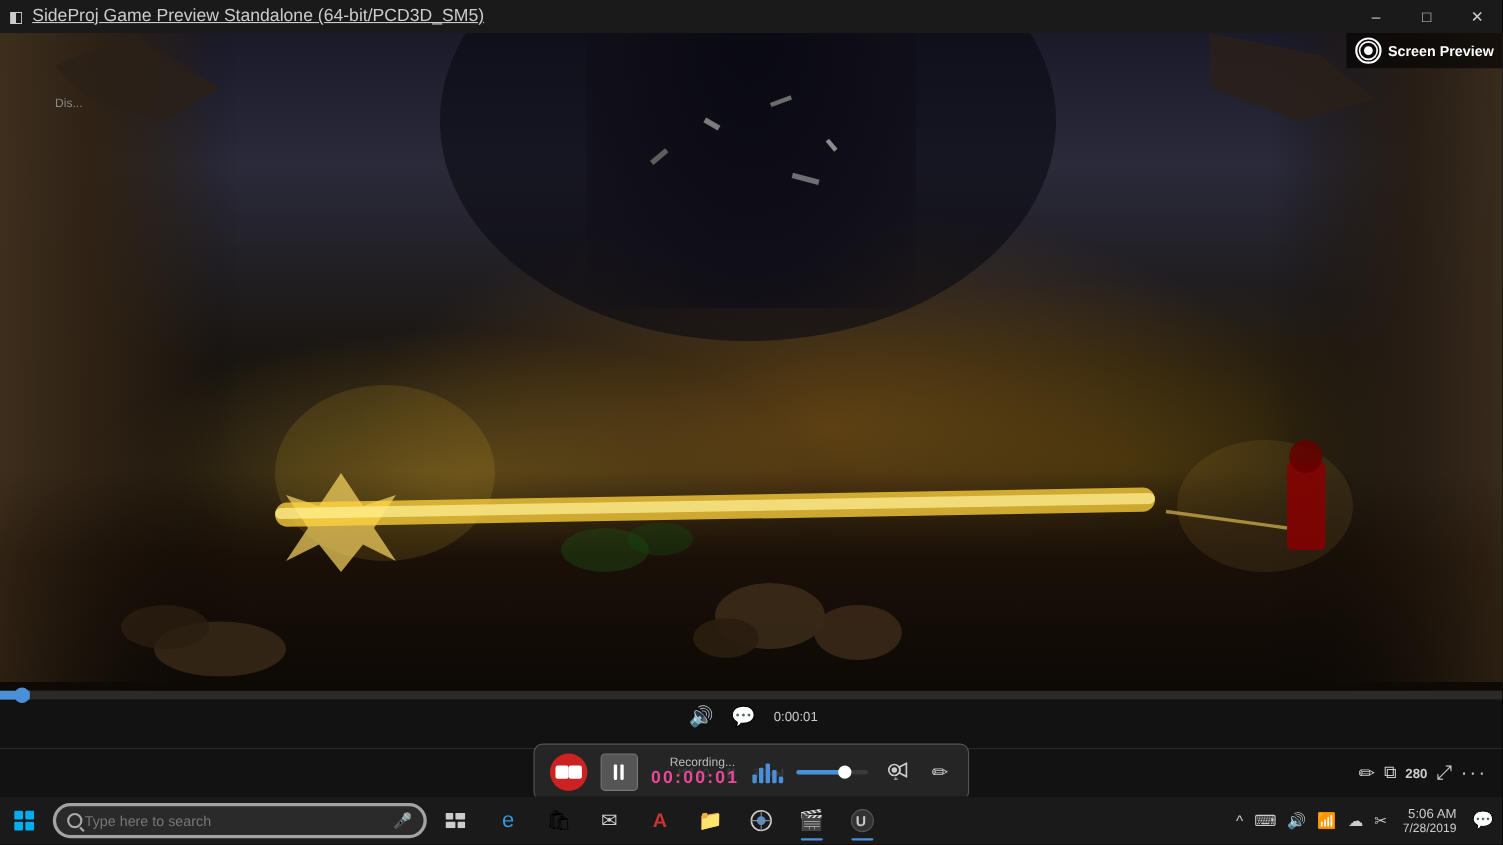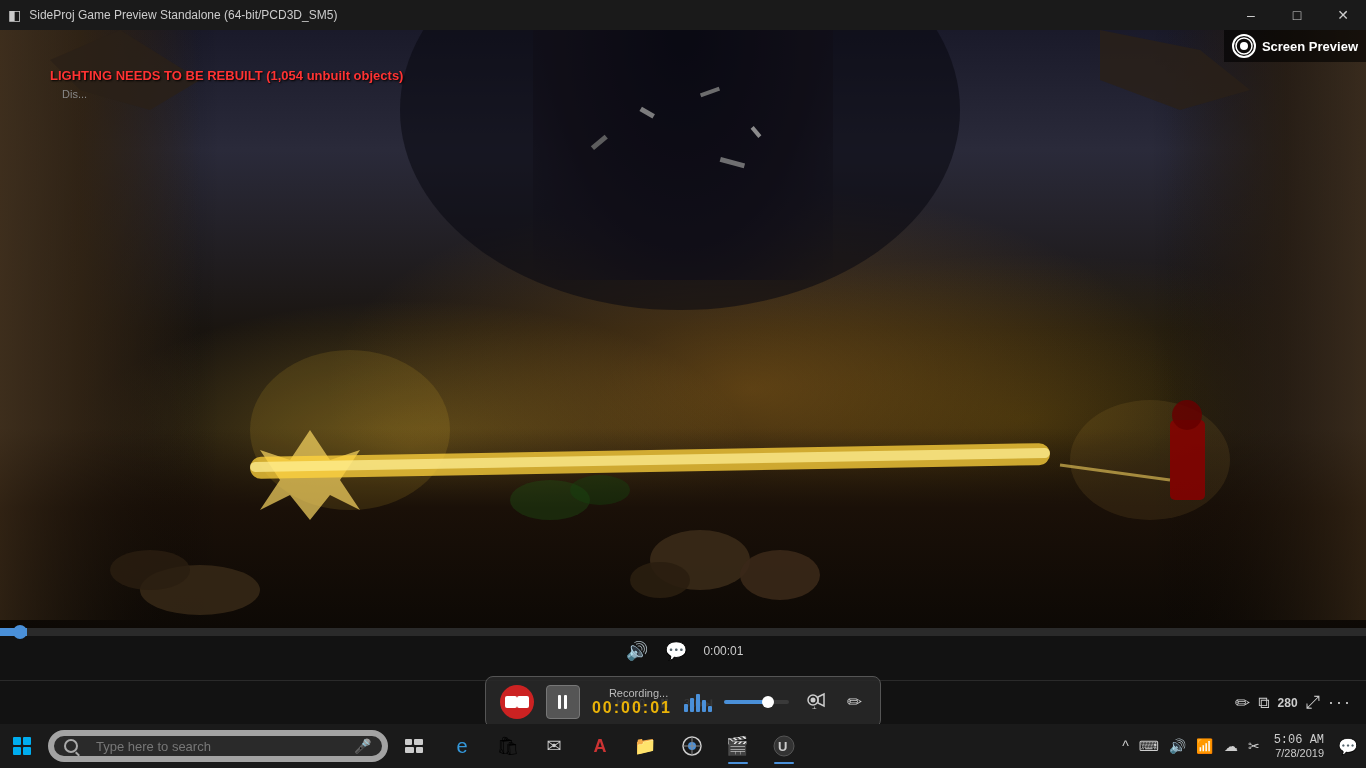--- a/index.html
+++ b/index.html
@@ -30,21 +30,22 @@
       align-items: center;
       padding-left: 8px;
     }
     #title-bar-icon {
       color: #ccc;
       font-size: 14px;
       margin-right: 8px;
     }
     #title-bar-title {
       color: #ccc;
-      font-size: 12px;
+      font-size: 16px;
+      text-decoration: underline;
     }
     #title-bar-controls {
       display: flex;
       align-items: center;
     }
     .title-btn {
       width: 46px;
       height: 30px;
       display: flex;
       align-items: center;
@@ -159,21 +160,21 @@
       font-size: 13px;
       font-weight: bold;
       text-shadow: 1px 1px 2px #000;
       z-index: 50;
     }
 
     
     #disconnect-label {
       position: absolute;
       top: 58px;
-      left: 62px;
+      left: 50px;
       color: #888;
       font-size: 11px;
       z-index: 50;
     }
 
     
     #controls-bar {
       position: absolute;
       bottom: 44px;
       left: 0;
@@ -526,21 +527,20 @@
           <stop offset="0%" stop-color="#3a2a18"></stop>
           <stop offset="100%" stop-color="transparent"></stop>
         </linearGradient>
         <linearGradient id="stoneRight" x1="1" y1="0" x2="0" y2="0">
           <stop offset="0%" stop-color="#3a2a18"></stop>
           <stop offset="100%" stop-color="transparent"></stop>
         </linearGradient>
       </defs>
     </svg>
 
-    <div id="lighting-warning">LIGHTING NEEDS TO BE REBUILT (1,054 unbuilt objects)</div>
 
     <div id="disconnect-label">Dis...</div>
   </div>
 </div>
 
 <div id="progress-row" style="position: absolute; bottom: 132px; left: 0px; width: 100%; height: 8px; background: rgb(42, 42, 42); z-index: 102; cursor: pointer;">
   <div id="progress-fill" style="height:100%;width:2%;background:#4a90d9;"></div>
   <div id="progress-thumb" style="width:14px;height:14px;background:#4a90d9;border-radius:50%;position:absolute;top:-3px;left:1.5%;transform:translateX(-50%);"></div>
 </div>
 
@@ -559,21 +559,21 @@
         <span style="width:12px;height:12px;background:#fff;border-radius:2px;display:block;"></span>
       </button>
 
       <button style="width:34px;height:34px;background:#555;border:1px solid #777;border-radius:4px;cursor:pointer;display:flex;align-items:center;justify-content:center;gap:3px;">
         <span style="width:3px;height:14px;background:#fff;border-radius:1px;display:block;"></span>
         <span style="width:3px;height:14px;background:#fff;border-radius:1px;display:block;"></span>
       </button>
 
       <div id="recording-info">
         <span id="recording-label" style="color:#bbb;font-size:11px;margin-left:17px;">Recording...</span>
-        <span id="recording-time" style="color:#eab308;font-size:16px;font-weight:bold;letter-spacing:2px;">00:00:01</span>
+        <span id="recording-time" style="color:#ec4899;font-size:16px;font-weight:bold;letter-spacing:2px;">00:00:01</span>
       </div>
 
       <div id="volume-bars" style="display:flex;align-items:flex-end;gap:2px;height:20px;">
         <div class="vol-bar" style="width:4px;height:8px;background:#4a90d9;border-radius:1px;"></div>
         <div class="vol-bar" style="width:4px;height:14px;background:#4a90d9;border-radius:1px;"></div>
         <div class="vol-bar" style="width:4px;height:18px;background:#4a90d9;border-radius:1px;"></div>
         <div class="vol-bar" style="width:4px;height:12px;background:#4a90d9;border-radius:1px;"></div>
         <div class="vol-bar" style="width:4px;height:6px;background:#4a90d9;border-radius:1px;"></div>
       </div>
 
@@ -629,21 +629,21 @@
 
   <button id="taskbar-start" style="width:44px;height:44px;display:flex;align-items:center;justify-content:center;background:transparent;border:none;cursor:pointer;">
     <div class="windows-logo">
       <div></div>
         <div></div>
         <div></div>
         <div></div>
     </div>
   </button>
 
-  <div id="taskbar-search" style="flex:0 0 340px;height:32px;background:#2a2a2a;border:6px solid #a3a3a3;border-radius:20px;display:flex;align-items:center;padding:0 10px;gap:18px;cursor:text;margin-left:4px;">
+  <div id="taskbar-search" style="flex:0 0 340px;height:32px;background:#2a2a2a;border:3px solid #a3a3a3;border-radius:20px;display:flex;align-items:center;padding:0 10px;gap:2px;cursor:text;margin-left:4px;">
     <div id="search-circle" style="width:14px;height:14px;border:2px solid #aaa;border-radius:50%;flex-shrink:0;position:relative;">
       <div style="position:absolute;bottom:-4px;right:-4px;width:5px;height:2px;background:#aaa;transform:rotate(45deg);"></div>
     </div>
     <span id="taskbar-search-text" style="color:#777;font-size:13px;">Type here to search</span>
     <span id="search-mic" style="margin-left:auto;color:#aaa;font-size:14px;">🎤</span>
   </div>
 
   <button style="width:44px;height:44px;background:transparent;border:none;color:#ccc;cursor:pointer;font-size:16px;display:flex;align-items:center;justify-content:center;margin-left:4px;">
     <svg width="18" height="14" viewBox="0 0 18 14">
       <rect x="0" y="0" width="7" height="6" rx="1" fill="#ccc"></rect>
@@ -700,19 +700,19 @@
 
   <div id="taskbar-right" style="margin-left:auto;display:flex;align-items:center;gap:2px;padding-right:4px;">
     <span class="sys-icon">^</span>
     <span class="sys-icon">⌨</span>
     <span class="sys-icon">🔊</span>
     <span class="sys-icon">📶</span>
     <span class="sys-icon">☁</span>
     <span class="sys-icon">✂</span>
 
     <div id="clock" style="display:flex;flex-direction:column;align-items:flex-end;color:#ccc;font-size:11px;cursor:pointer;padding:0 8px;">
-      <span id="clock-time" style="font-size:12px;font-family:Liberation Mono, monospace;">5:06 AM</span>
+      <span id="clock-time" style="font-size:12px;">5:06 AM</span>
       <span id="clock-date" style="font-size:11px;">7/28/2019</span>
     </div>
 
     <span style="color:#ccc;font-size:16px;cursor:pointer;padding:4px;">💬</span>
   </div>
 </div>
 
 </body></html>

